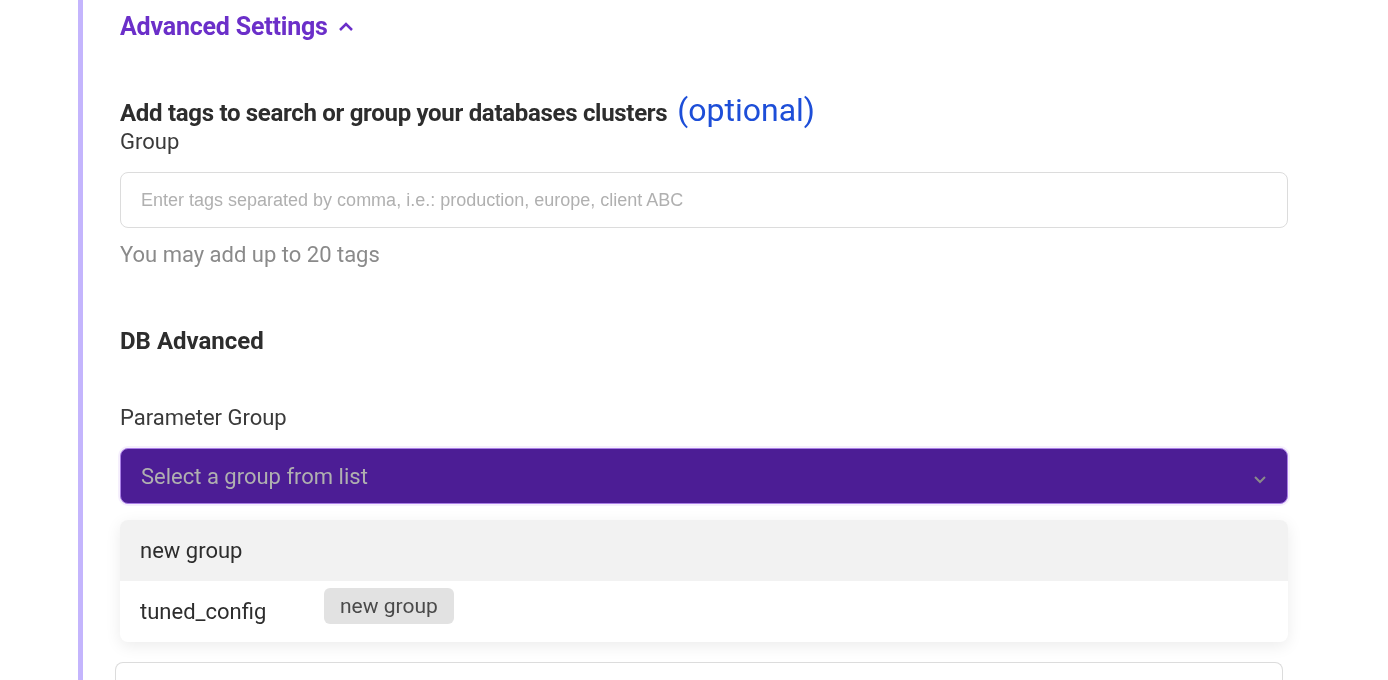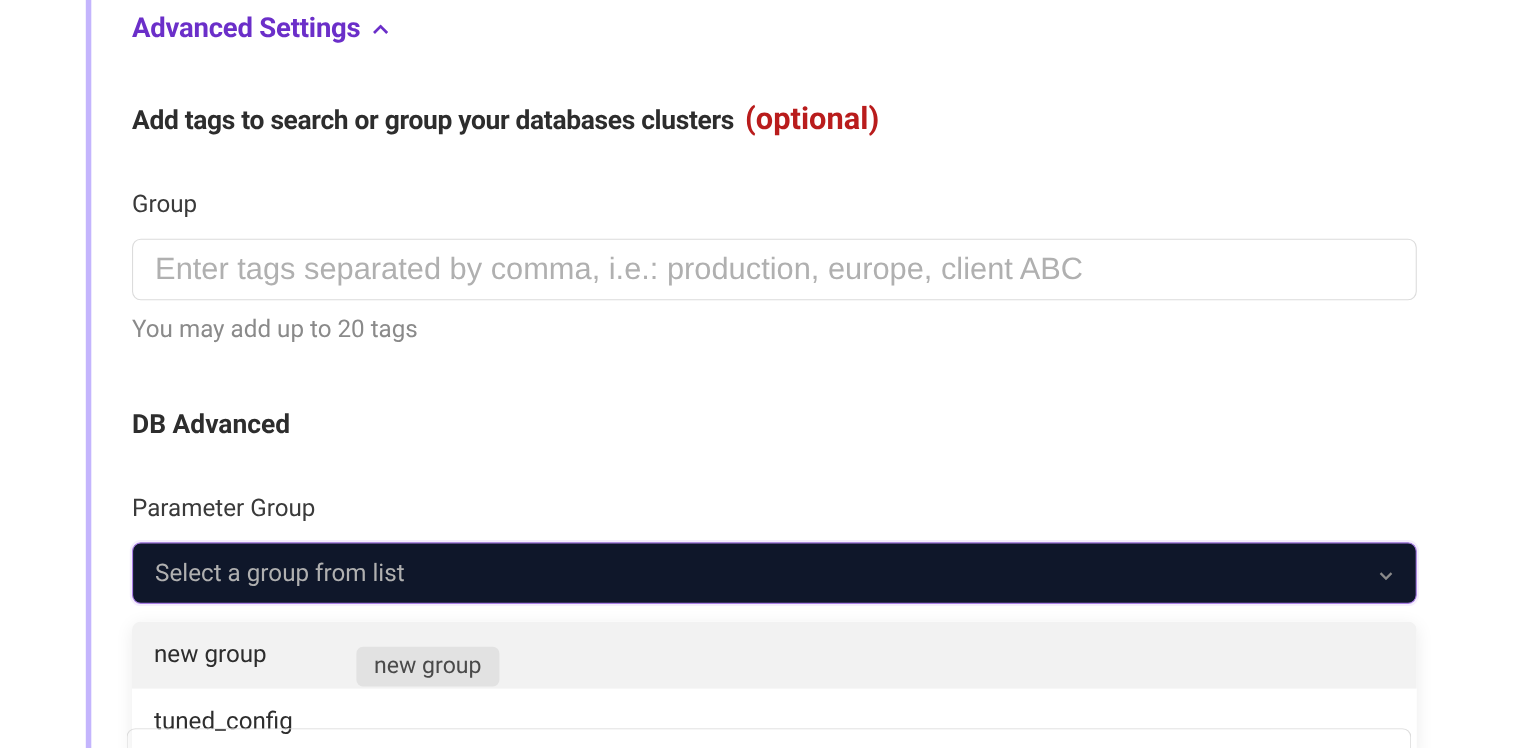--- a/index.html
+++ b/index.html
@@ -46,48 +46,47 @@
     }
     .chevron-up svg {
       stroke: #6b2fc9;
       stroke-width: 2.5;
       fill: none;
     }
     .subtitle-row {
       display: flex;
       align-items: baseline;
       gap: 10px;
-      margin-bottom: 50px;
       margin-left: -78px;
     }
     .subtitle {
       font-size: 24px;
       font-weight: 700;
       color: #2d2d2d;
       letter-spacing: -0.3px;
     }
     .optional {
-      font-size: 28px;
-      color: #b91c1c;
-      font-weight: 700;
+      font-size: 32px;
+      color: #1d4ed8;
+      font-weight: 400;
     }
     .field-label {
       font-size: 22px;
       color: #3a3a3a;
       margin-bottom: 18px;
       font-weight: 400;
       margin-left: -78px;
     }
     .text-input {
       width: 1168px;
       height: 56px;
       border: 1px solid #dcdcdc;
       border-radius: 8px;
       padding: 16px 20px;
-      font-size: 28px;
+      font-size: 18px;
       color: #2d2d2d;
       outline: none;
       margin-left: -78px;
       display: block;
     }
     .text-input::placeholder {
       color: #b0b0b0;
       font-weight: 400;
     }
     .hint-text {
@@ -114,21 +113,21 @@
       height: 56px;
       border: 1.5px solid #a97ee6;
       border-radius: 8px;
       padding: 0 20px;
       font-size: 22px;
       color: #b0b0b0;
       display: flex;
       align-items: center;
       justify-content: space-between;
       cursor: pointer;
-      background: #0f172a;
+      background: #4c1d95;
       box-shadow: 0 0 0 2px rgba(169,126,230,0.12);
     }
     .chevron-down svg {
       stroke: #8a8a8a;
       stroke-width: 2;
       fill: none;
     }
     .dropdown {
       position: absolute;
       top: 72px;

